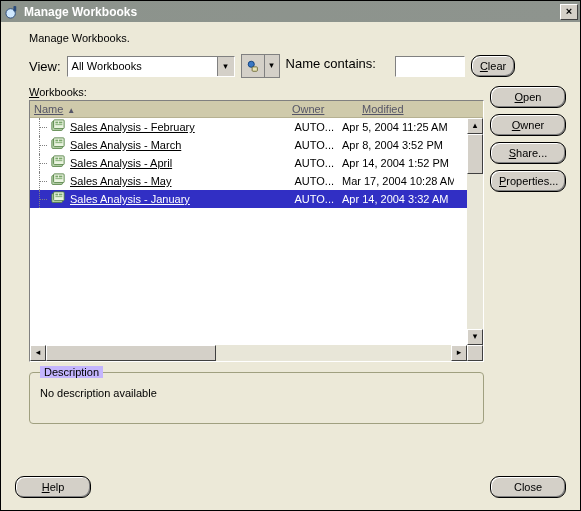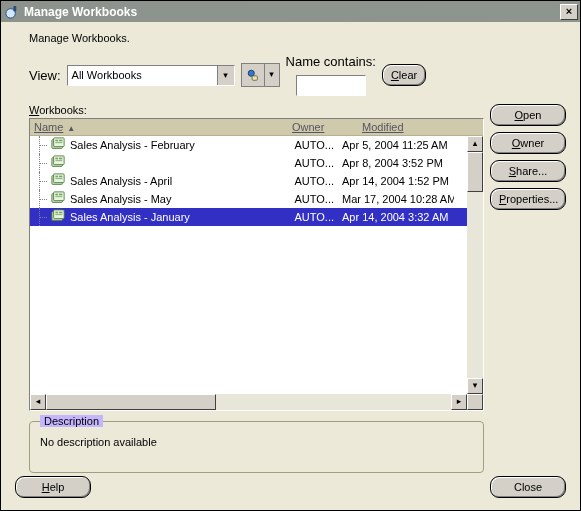--- a/index.html
+++ b/index.html
@@ -106,23 +106,21 @@
   background: #d4d0c8;
   border: 1px solid #808080;
   border-left: none;
   text-align: center;
   line-height: 20px;
   font-size: 9px;
   cursor: pointer;
 }
 .name-contains {
   display: flex;
-  align-items: center;
-  gap: 6px;
-  flex-direction: column;
+  gap: 19px;
 }
 .text-input {
   width: 64px;
   height: 19px;
   border: 1px solid #fff;
   border-top-color: #808080;
   border-left-color: #808080;
   background: #fff;
   padding: 0 2px;
   font-family: inherit;
@@ -152,21 +150,21 @@
   min-width: 0;
 }
 .workbooks-label {
   margin-bottom: 2px;
 }
 .grid {
   border: 1px solid #fff;
   border-top-color: #808080;
   border-left-color: #808080;
   background: #f97316;
-  height: 293px;
+  height: 262px;
   box-sizing: border-box;
   display: flex;
   flex-direction: column;
   overflow: hidden;
 }
 .grid-head {
   display: flex;
   background: #cfcaab;
   color: #556;
   font-size: 11px;
@@ -223,20 +221,21 @@
 }
 .row .wbicon {
   width:16px;height:14px;margin-right:4px;
 }
 .row .cell-name{
   width: 218px;
   display:flex;
   align-items:center;
   overflow:hidden;
   white-space:nowrap;
+  text-decoration:underline;
 }
 .row .cell-owner{ width:70px; overflow:hidden; white-space:nowrap; text-overflow: ellipsis; padding: 0 4px; box-sizing:border-box;text-align:right;}
 .row .cell-mod{ width:116px; overflow:hidden; white-space:nowrap; padding: 0 4px; box-sizing:border-box;}
 .vscroll {
   position:absolute;right:0;top:0;bottom:16px;width:16px;
   background:#e8e6d8;
 }
 .vscroll .sb-btn{
   height:16px;background:#d4d0c8;
   border:1px solid #fff;border-right-color:#404040;border-bottom-color:#404040;
@@ -367,20 +366,21 @@
                 <div class="row">
                   <div class="tree-ind"></div>
                   <div class="cell-name">
                     <span><svg class="wbicon" viewBox="0 0 16 16">
                         <rect x="1" y="3" width="12" height="10" rx="1" fill="#c8e0bc" stroke="#4a7a3a"></rect>
                         <rect x="3" y="1" width="12" height="10" rx="1" fill="#eaf4e0" stroke="#4a7a3a"></rect>
                         <rect x="5" y="3" width="3" height="2" fill="#7aa86a"></rect>
                         <rect x="9" y="3" width="4" height="2" fill="#7aa86a"></rect>
                         <rect x="5" y="6" width="8" height="1" fill="#7aa86a"></rect>
                       </svg></span>
+                    <span>Sales Analysis - March</span>
                   </div>
                   <div class="cell-owner">AUTO...</div>
                   <div class="cell-mod">Apr 8, 2004 3:52 PM</div>
                 </div>
                 <div class="row">
                   <div class="tree-ind"></div>
                   <div class="cell-name">
                     <span><svg class="wbicon" viewBox="0 0 16 16">
                         <rect x="1" y="3" width="12" height="10" rx="1" fill="#c8e0bc" stroke="#4a7a3a"></rect>
                         <rect x="3" y="1" width="12" height="10" rx="1" fill="#eaf4e0" stroke="#4a7a3a"></rect>

